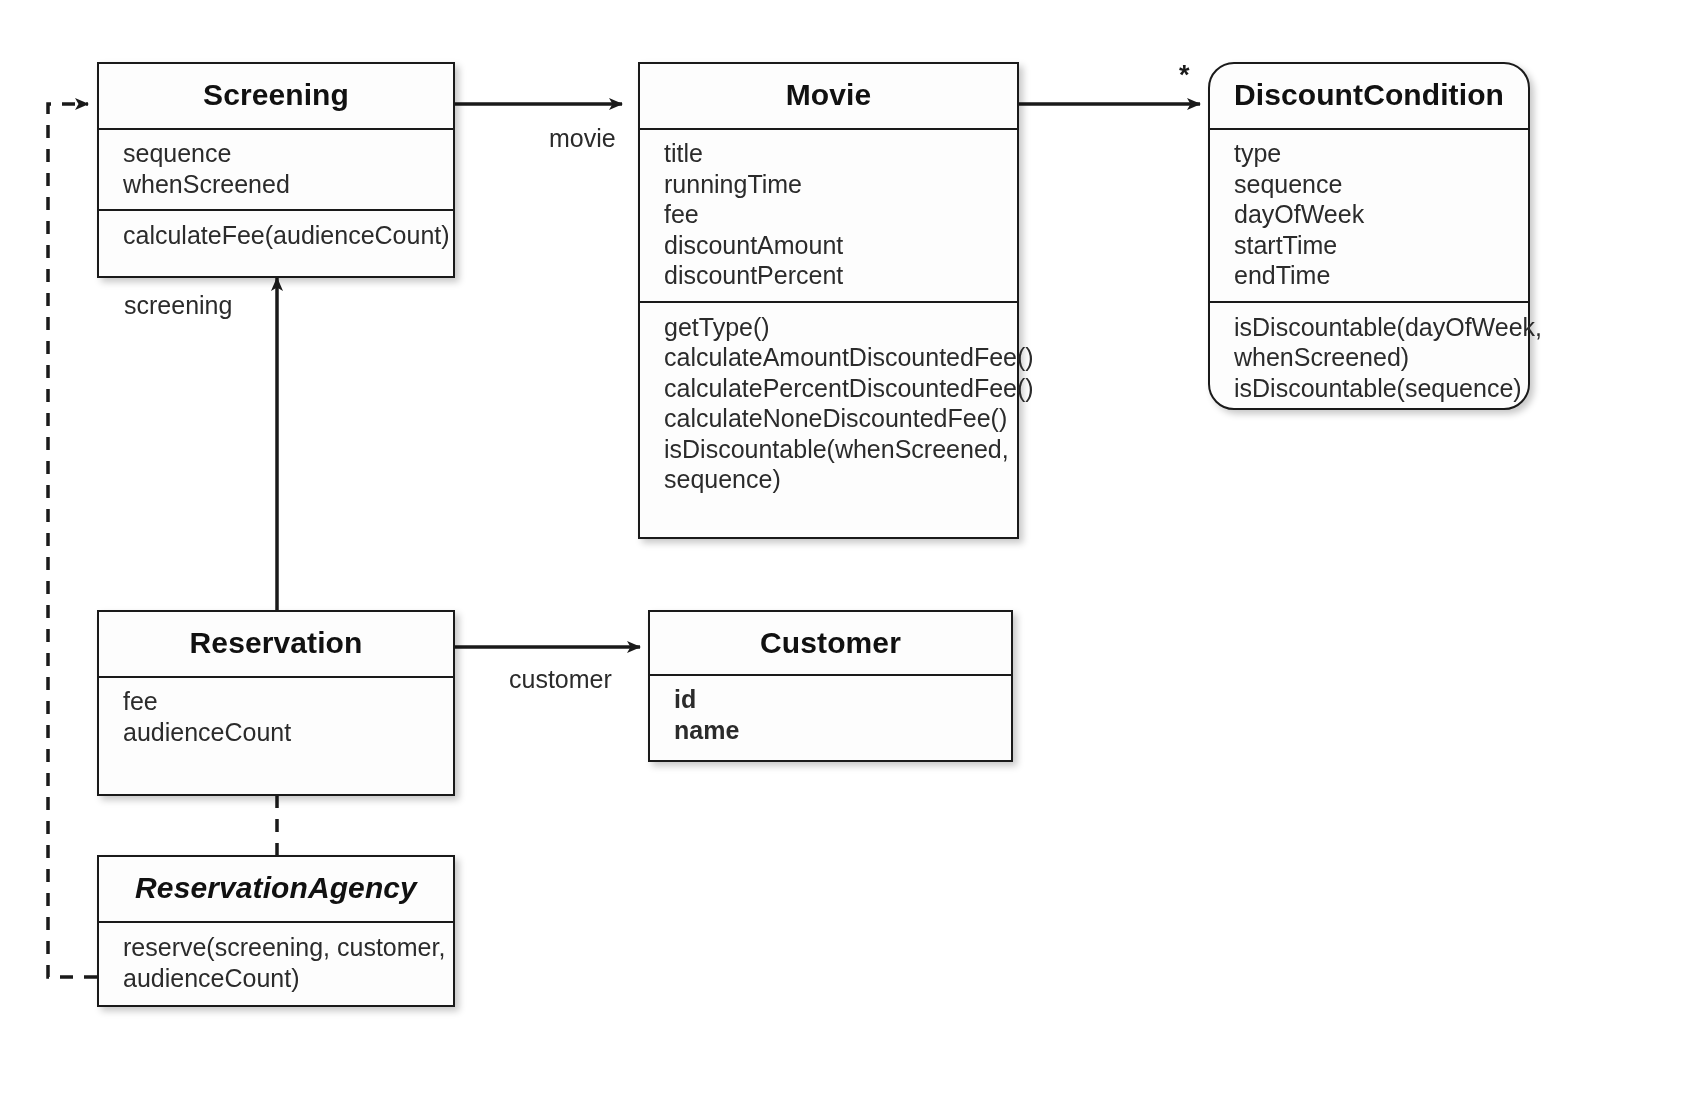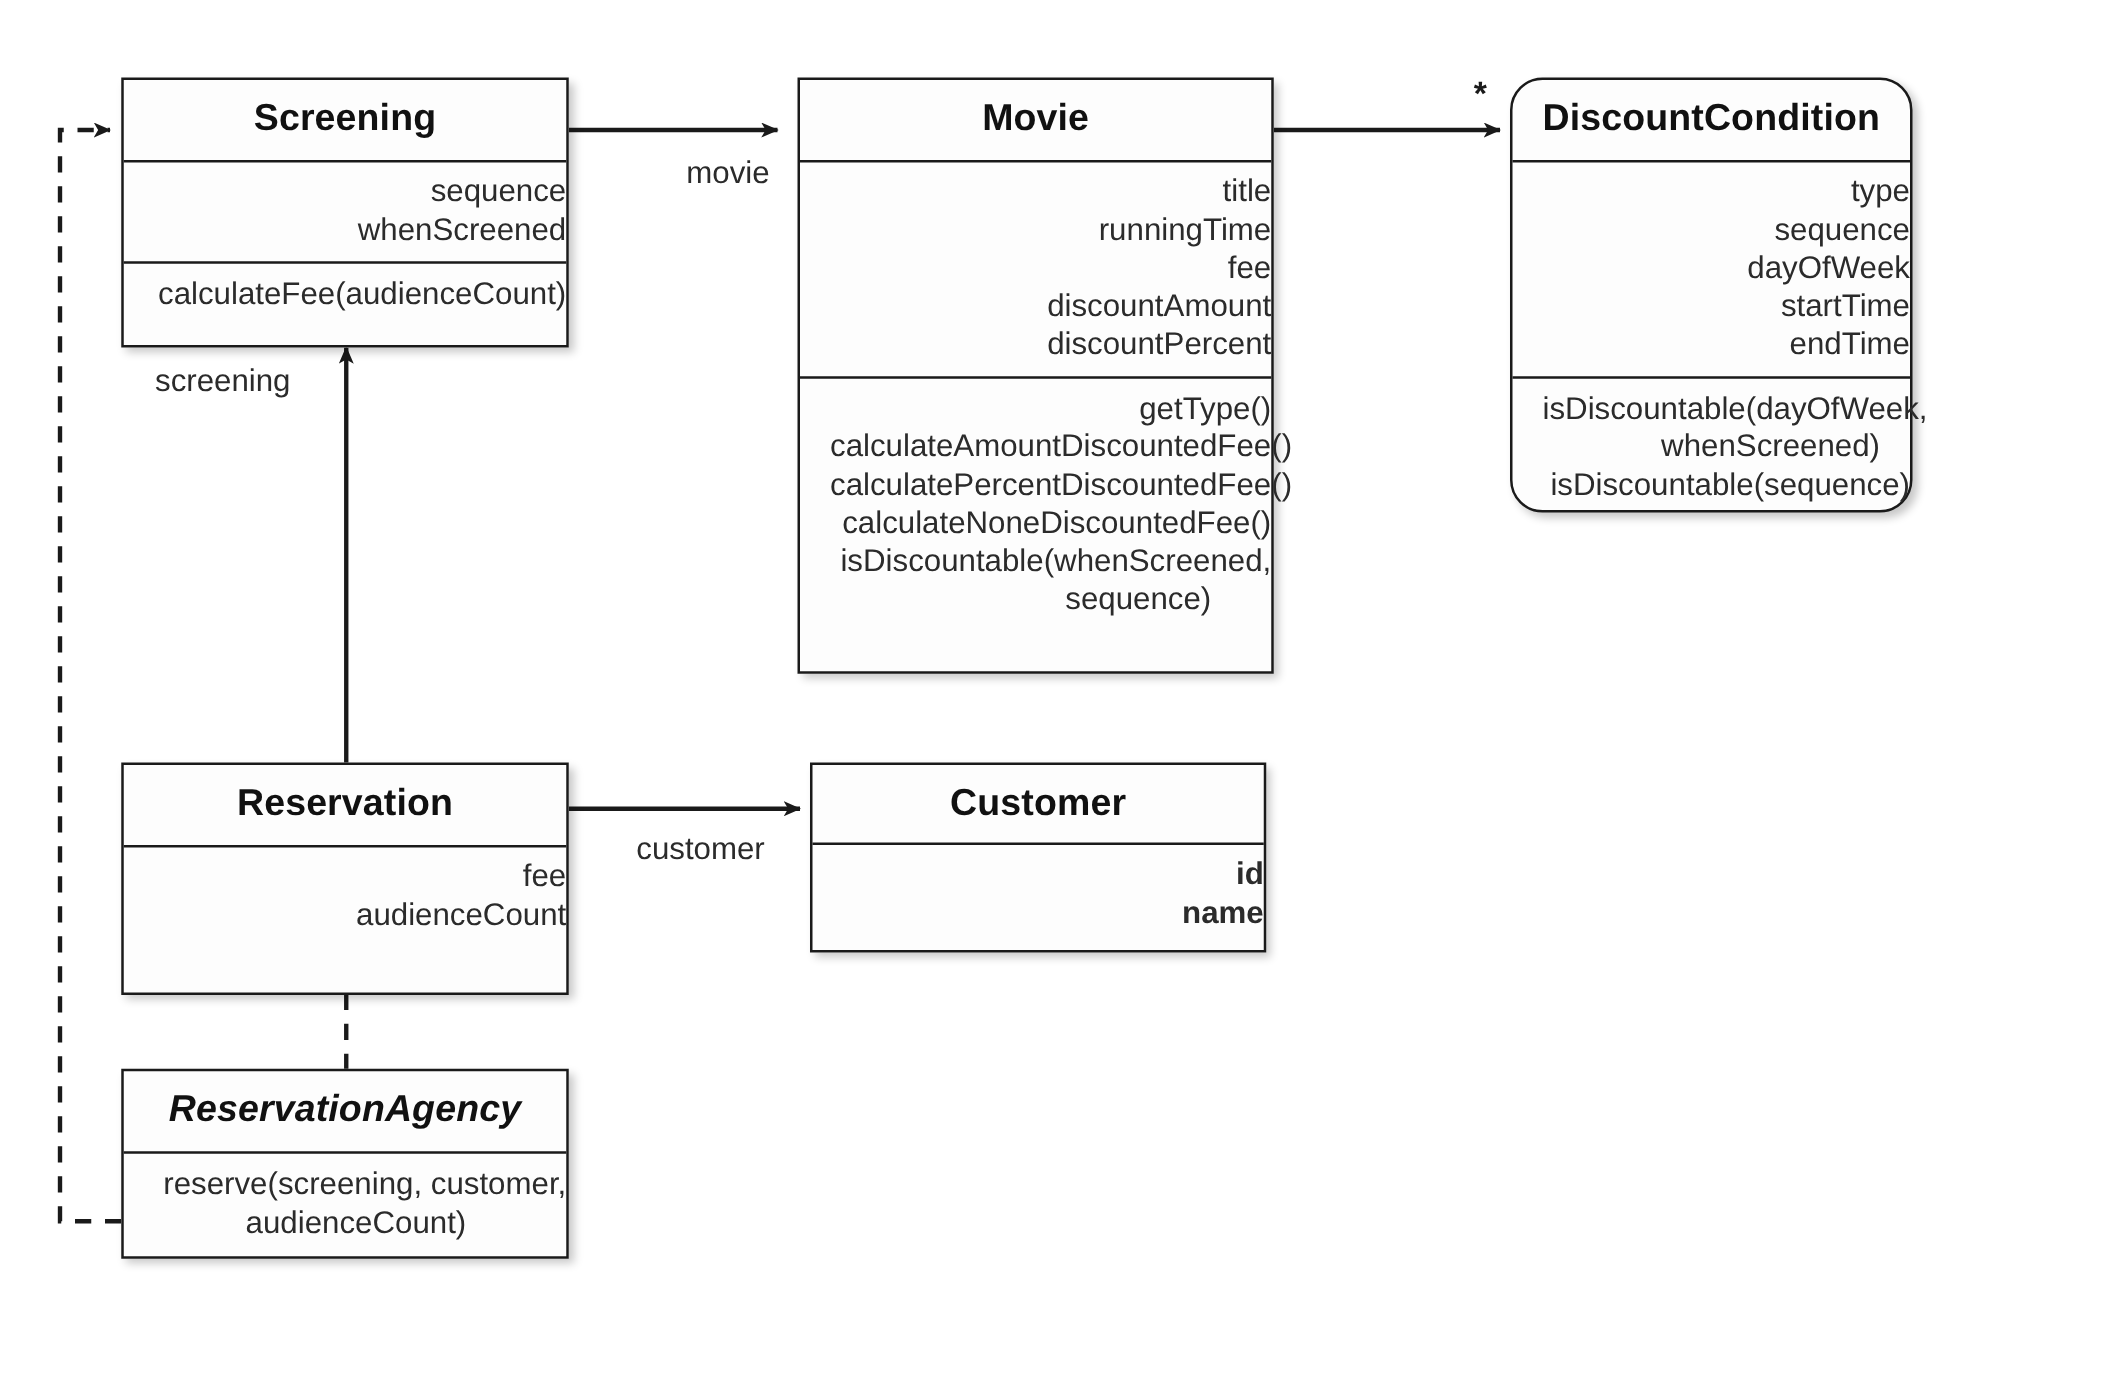--- a/index.html
+++ b/index.html
@@ -44,24 +44,22 @@
   .cls-section {
     border-top: 2px solid #1a1a1a;
     box-sizing: border-box;
   }
   .cls-row {
     font-size: 25px;
     color: #2b2b2b;
     line-height: 30.5px;
     white-space: pre;
     box-sizing: border-box;
-    text-align: right;
   }
   .cls-row.indent {
-    text-align: right;
   }
   .edge-label {
     position: absolute;
     font-size: 25px;
     color: #2b2b2b;
     line-height: 31px;
     white-space: pre;
     z-index: 6;
   }
   .multiplicity {
@@ -185,21 +183,21 @@
   <div class="umlclass" style="left:648px; top:610px; width:365px; height:152px;">
     <div class="cls-name" style="padding:14px 0 14px 0;">Customer</div>
     <div class="cls-section" style="padding:8px 0 10px 24px;font-weight:bold;">
       <div class="cls-row">id</div>
       <div class="cls-row">name</div>
     </div>
   </div>
 
   <div class="umlclass" style="left:97px; top:855px; width:358px; height:152px;">
     <div class="cls-name" style="padding:14px 0 16px 0;font-style:italic;">ReservationAgency</div>
-    <div class="cls-section" style="padding:9px 0 10px 8px;">
+    <div class="cls-section" style="padding:9px 0 10px 24px;">
       <div class="cls-row">reserve(screening, customer,</div>
       <div class="cls-row indent" style="padding-right:80px;">audienceCount)</div>
     </div>
   </div>
 
   <div class="edge-label" style="left:549px; top:123px;">movie</div>
 
 
   <div class="edge-label" style="left:124px; top:290px;">screening</div>
 

